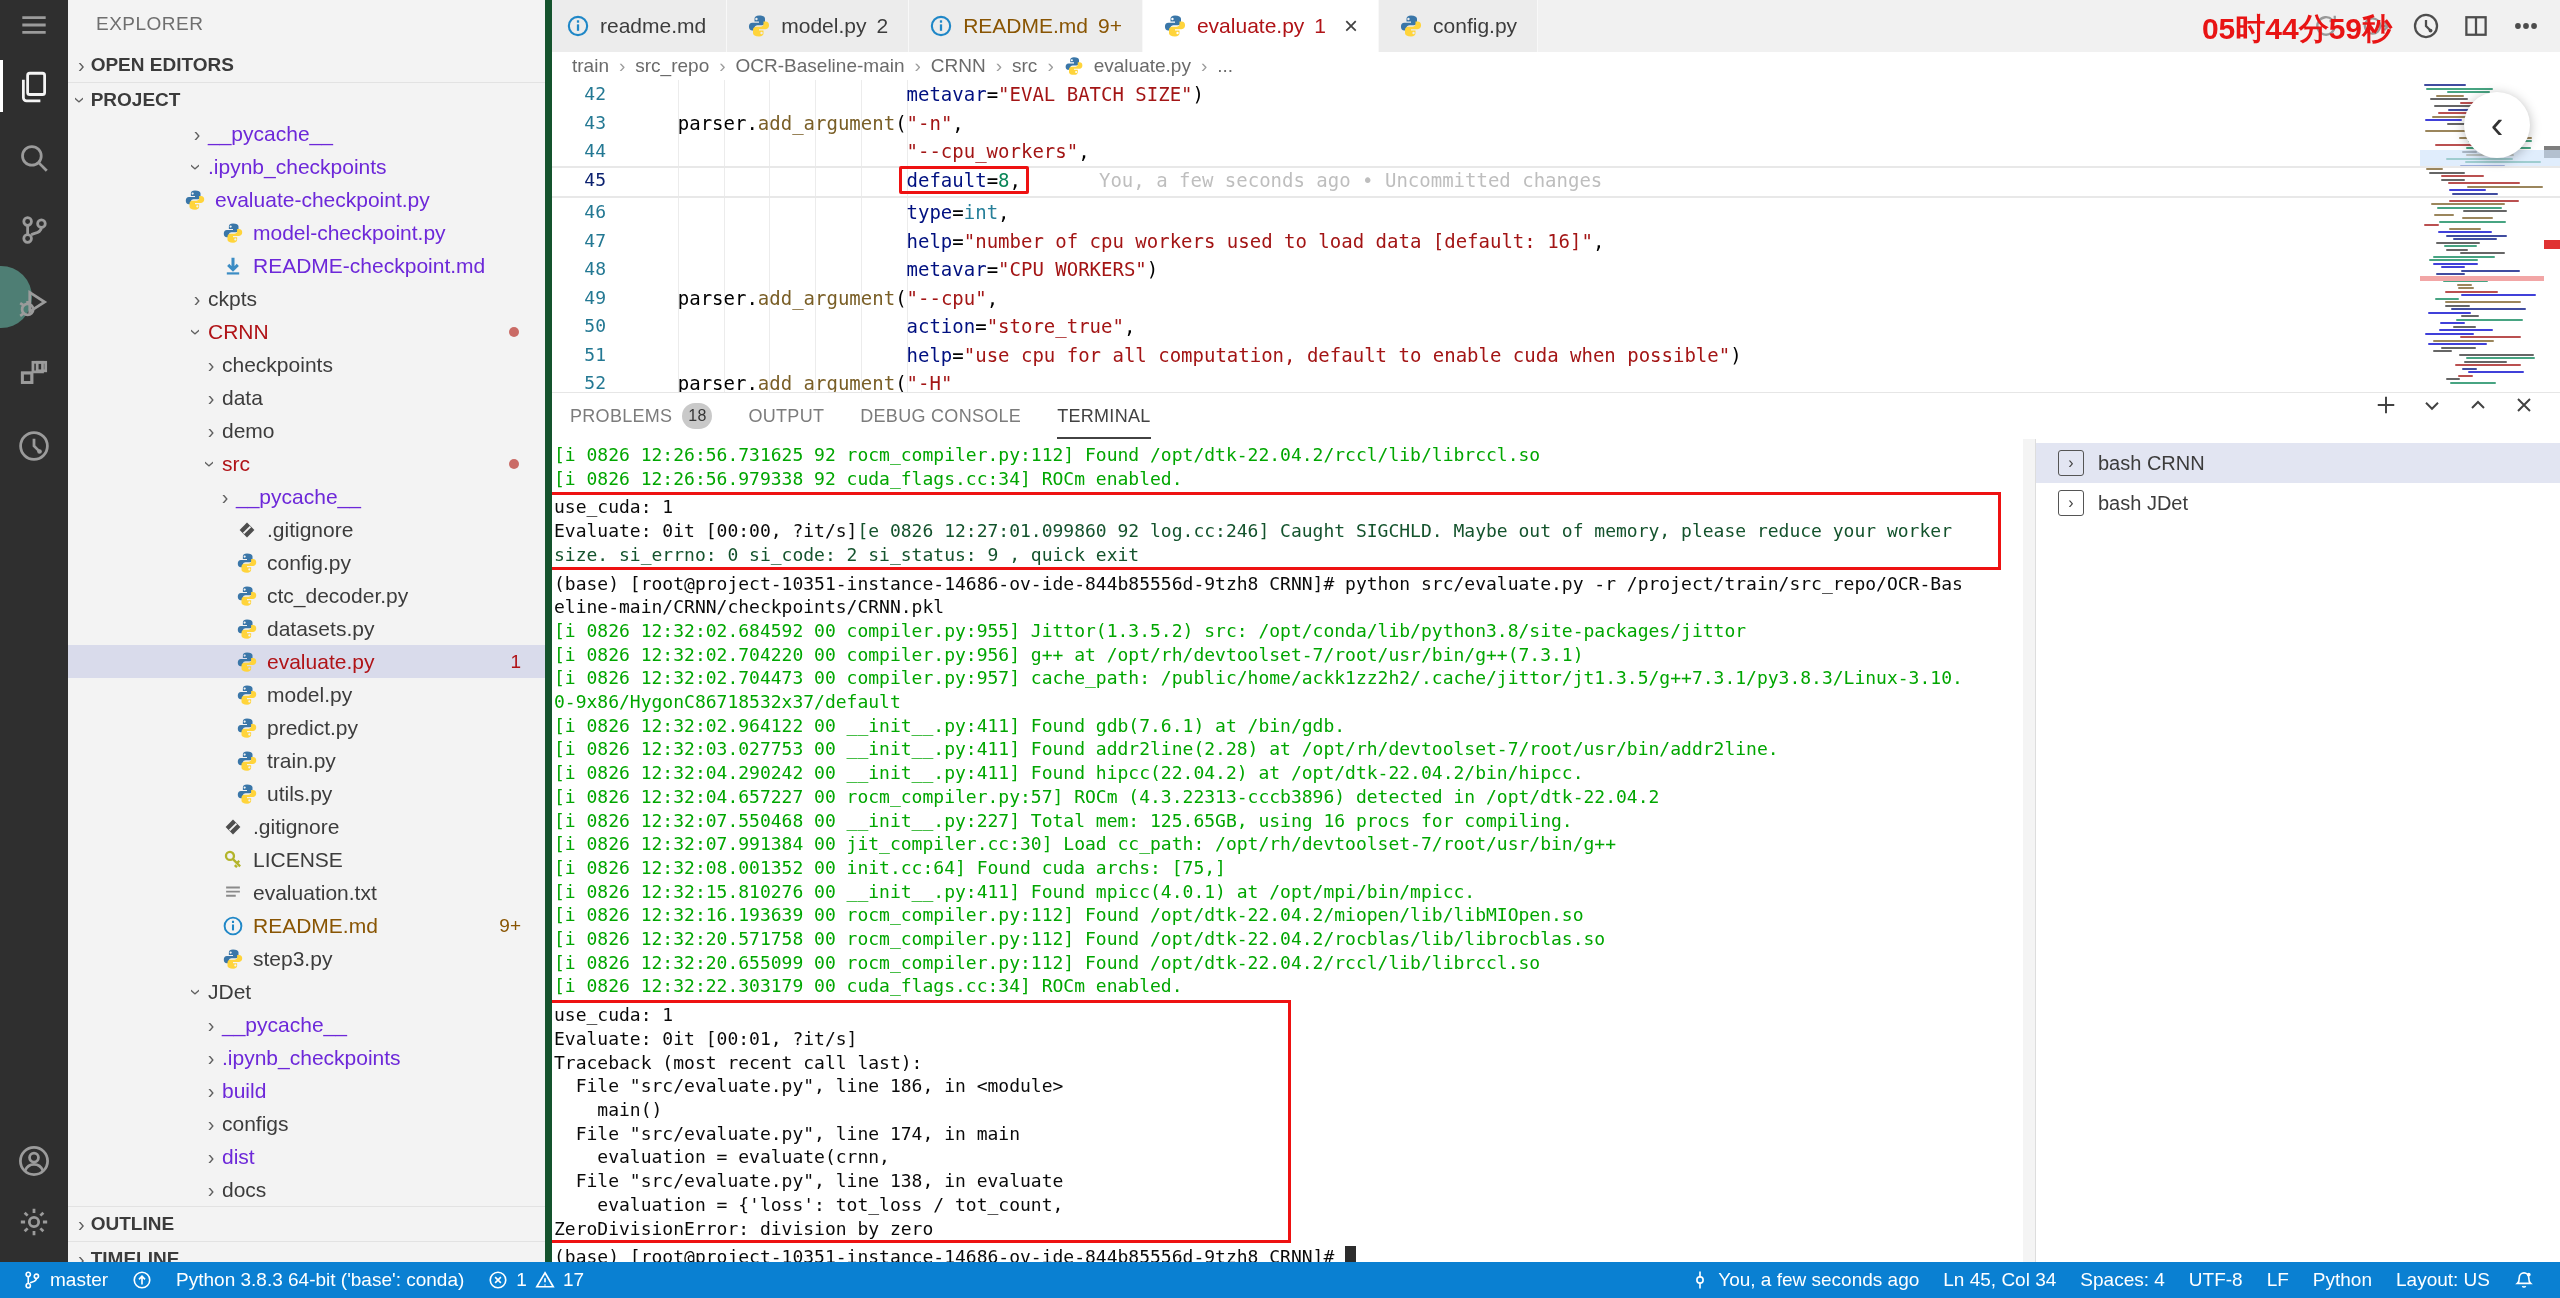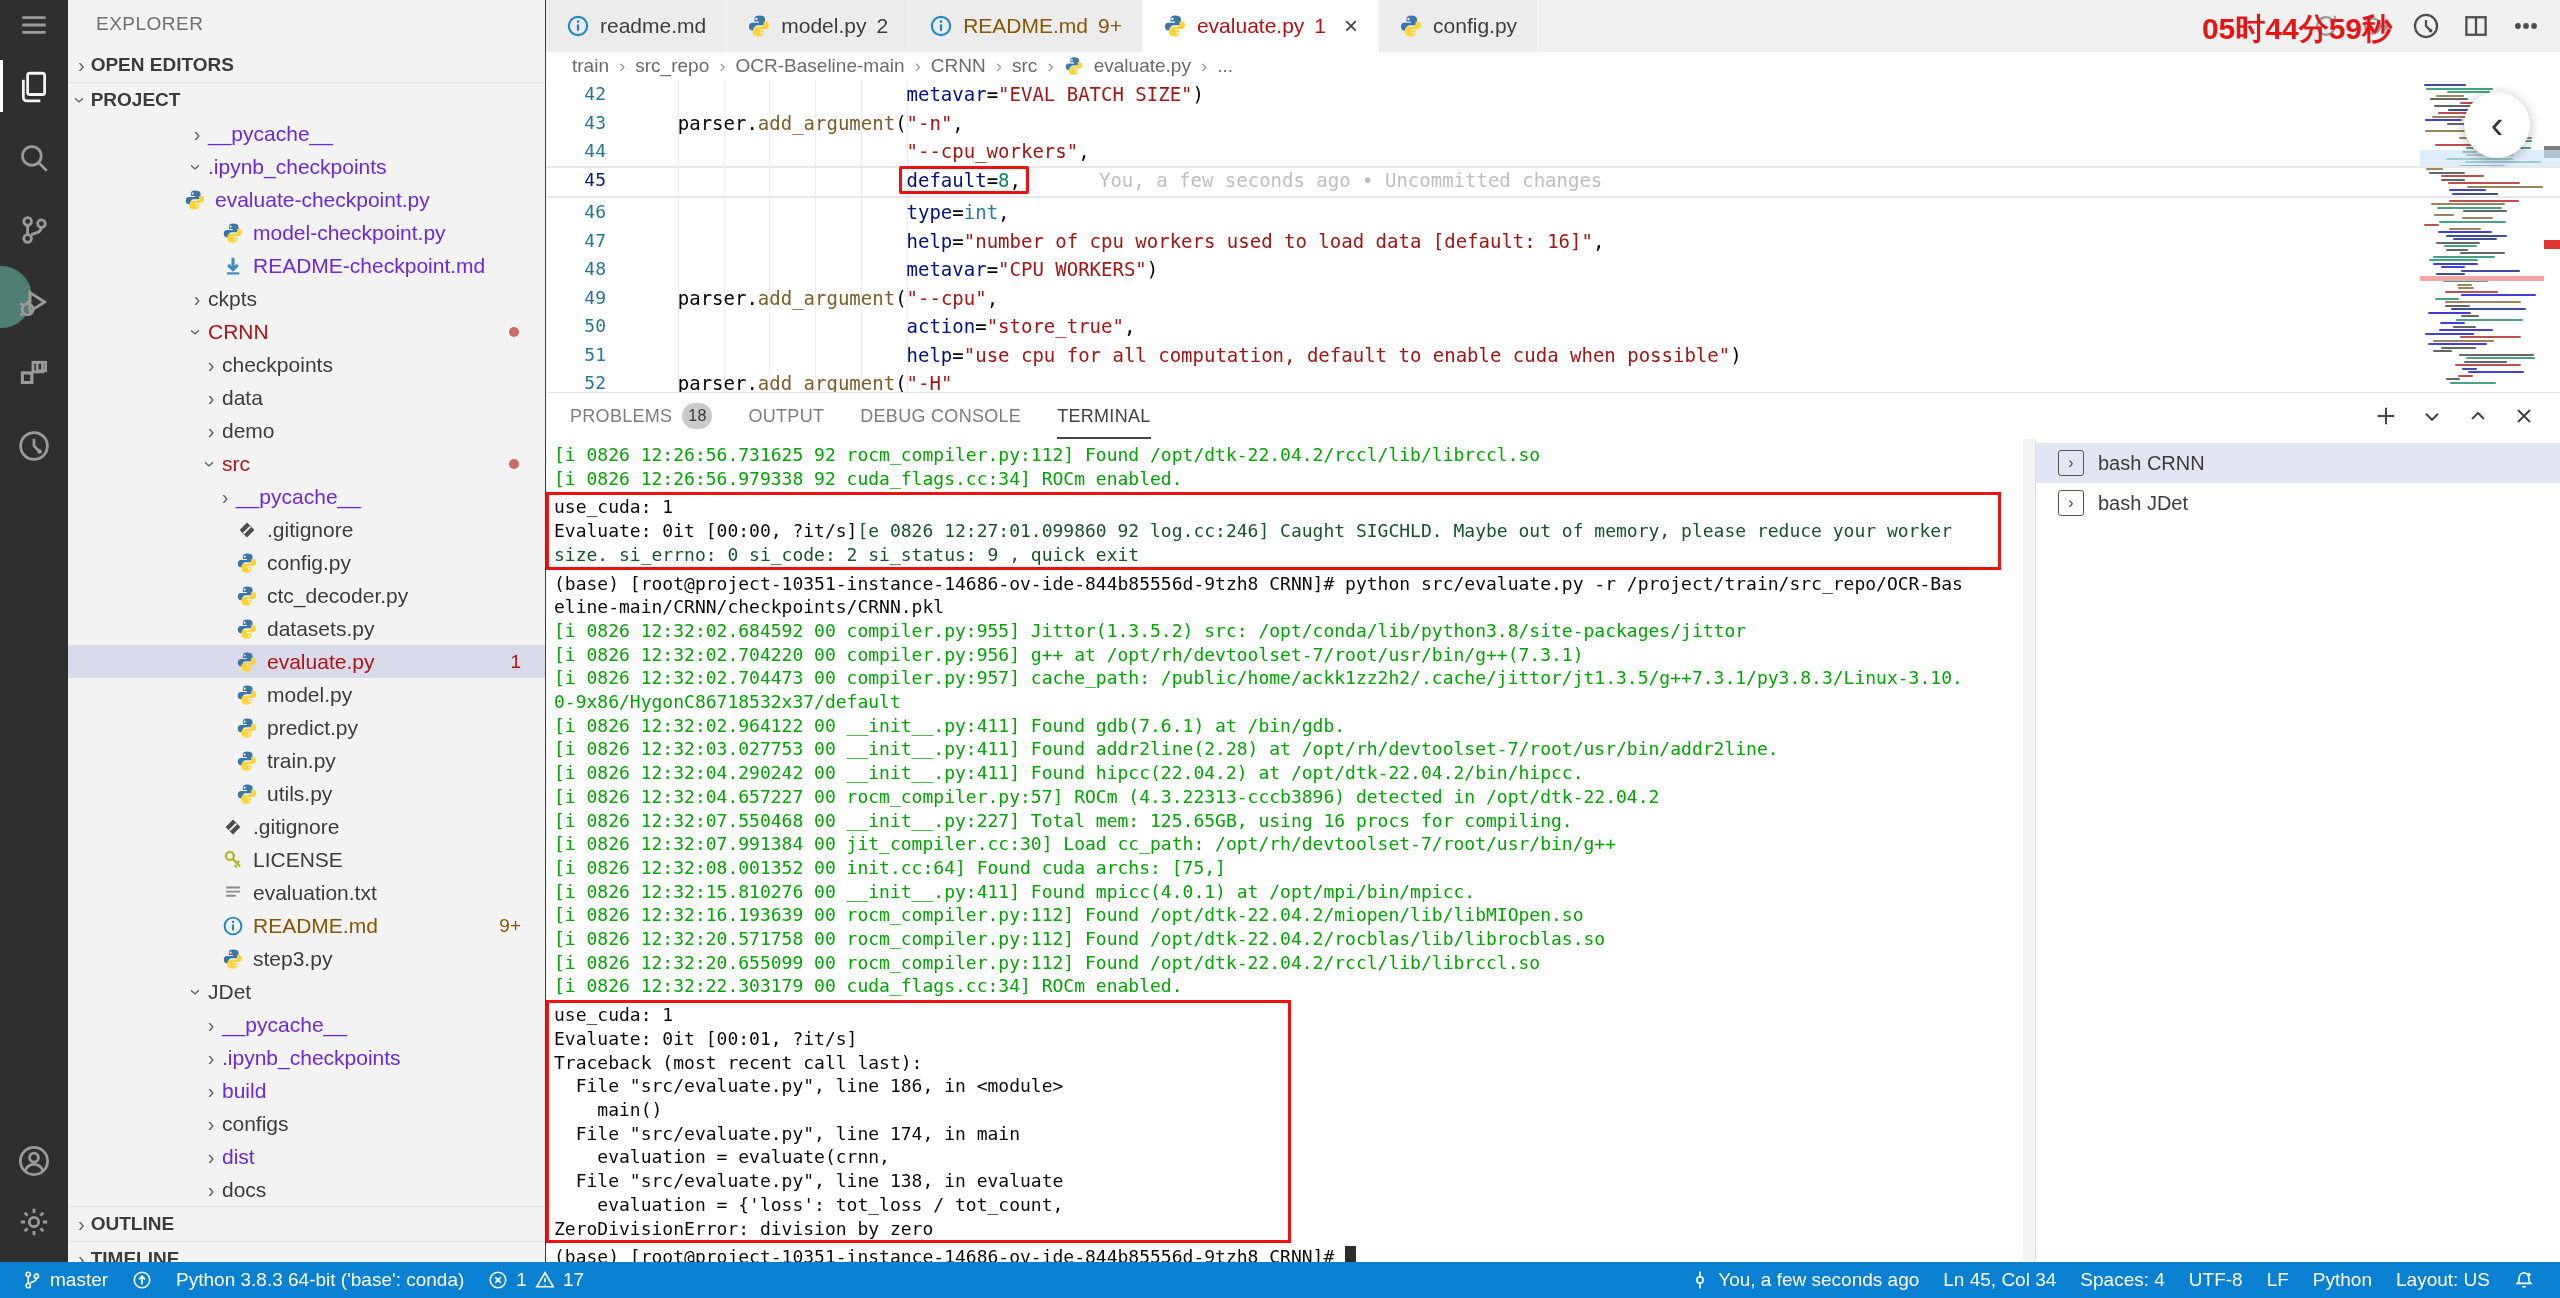--- a/index.html
+++ b/index.html
@@ -12,21 +12,21 @@
   #activitybar{position:absolute;left:0;top:0;width:68px;height:1262px;background:#2f2f2f;z-index:5;overflow:hidden}
   .act{width:68px;height:72px;display:flex;align-items:center;justify-content:center;color:#9b9b9b;position:relative}
   .act:first-child{height:50px}
   .act .icon{width:34px;height:34px}
   .act.active{color:#f5f5f5}
   .act.active::before{content:"";position:absolute;left:0;top:10px;bottom:10px;width:3px;background:#fff}
   #act-bottom{position:absolute;bottom:4px;left:0}
   #act-avatar{position:absolute;left:-30px;top:266px;width:62px;height:62px;border-radius:50%;background:#4e7e74;z-index:-0}
 
   
-  #sidebar{position:absolute;left:68px;top:0;width:477px;height:1262px;background:#f3f3f3;border-right:1px solid #14532d;z-index:4;display:flex;flex-direction:column;overflow:hidden}
+  #sidebar{position:absolute;left:68px;top:0;width:477px;height:1262px;background:#f3f3f3;border-right:7px solid #14532d;z-index:4;display:flex;flex-direction:column;overflow:hidden}
   #sidebar-header{height:48px;flex:none;display:flex;align-items:center;padding:0 20px 0 28px;color:#6f6f6f;font-size:19px;letter-spacing:.5px}
   #sidebar-header .more{margin-left:auto;color:#616161;width:26px;height:26px}
   .secrow{height:34px;flex:none;display:flex;align-items:center;gap:6px;font-weight:700;color:#3b3b3b;font-size:19px;padding-left:10px;background:#f3f3f3}
   .secrow .tw{font-weight:400}
   .secrow.lined{border-top:1px solid #e2e2e2}
   #tree{flex:none;overflow:hidden}
   .trow{height:33px;display:flex;align-items:center;font-size:21px;color:#3c3c3c;white-space:nowrap}
   .trow .tw{width:22px;flex:none;text-align:center}
   .trow .icon{width:22px;height:22px;margin-right:9px}
   .tw{color:#5f5f5f;font-size:20px;line-height:1;display:inline-block}
@@ -68,21 +68,21 @@
   .mmbar{position:absolute;height:2px;border-radius:1px}
   #mm-band{position:absolute;right:0;top:70px;height:16px;width:140px;background:#cfe4fa;opacity:.65;z-index:2}
   #mm-err{position:absolute;right:16px;top:196px;height:5px;width:124px;background:#f2a6a6;z-index:2}
   #ed-scroll{position:absolute;right:0;top:0;width:16px;height:312px}
   #ed-thumb{position:absolute;right:0;top:66px;width:16px;height:12px;background:#676767;opacity:.85}
   #ed-mark{position:absolute;right:0;top:160px;width:16px;height:9px;background:#e03232}
   #backbtn{position:absolute;right:30px;top:12px;width:66px;height:66px;border-radius:50%;background:#fff;box-shadow:0 2px 12px rgba(0,0,0,.28);display:flex;align-items:center;justify-content:center;font-size:38px;color:#333;z-index:3}
 
   
   #panel{position:absolute;left:0;right:0;top:392px;height:870px;background:#fff;border-top:1px solid #e6e6e6}
-  #panel-header{height:46px;display:flex;align-items:center;padding:0 24px;position:relative}
+  #panel-header{height:46px;display:flex;align-items:flex-start;padding:0 24px;position:relative}
   .ptab{margin-right:36px;font-size:18px;color:#7c7c7c;height:46px;display:flex;align-items:center;gap:10px;letter-spacing:.3px}
   .ptab.active{color:#424242;box-shadow:inset 0 -2px 0 #424242}
   .pbadge{background:#c9c9c9;color:#363636;border-radius:13px;min-width:26px;height:26px;display:flex;align-items:center;justify-content:center;font-size:16px;padding:0 2px}
   #panel-actions{margin-left:auto;display:flex;gap:22px;align-items:center;color:#424242}
   #panel-actions .icon{width:24px;height:24px}
   #terminal{position:absolute;left:0;top:46px;bottom:0;width:1478px;font-family:"DejaVu Sans Mono",monospace;font-size:18px;padding:4px 0 0 8px;overflow:hidden}
   .tl{line-height:23.7px;white-space:pre}
   .c-g{color:#00a600}.c-k{color:#0a0a0a}.c-r{color:#14532d}
   .redbox{border:3px solid #ee1111;margin:2px 0 2px -8px;padding-left:5px}
   .redbox.b1{width:1444px}

